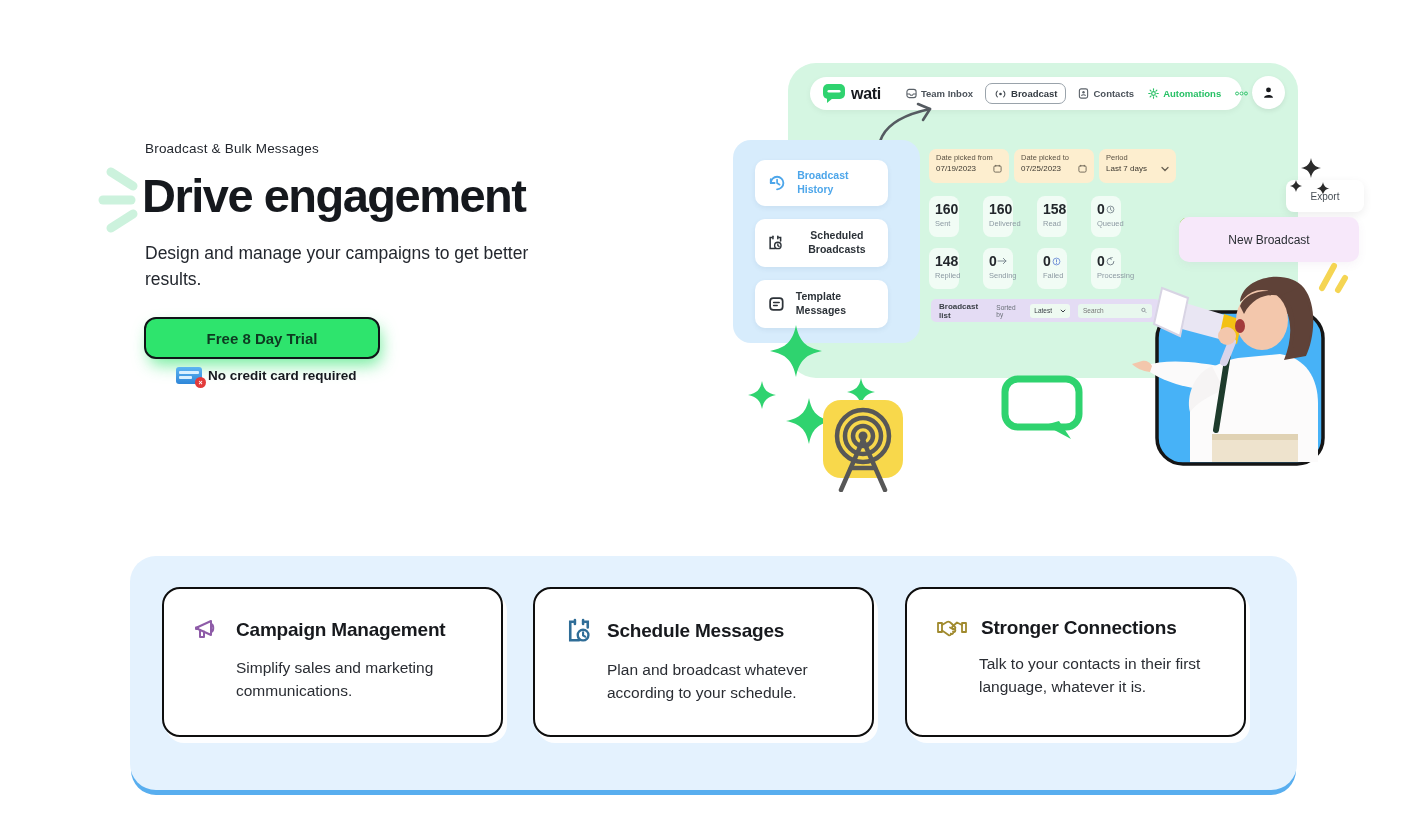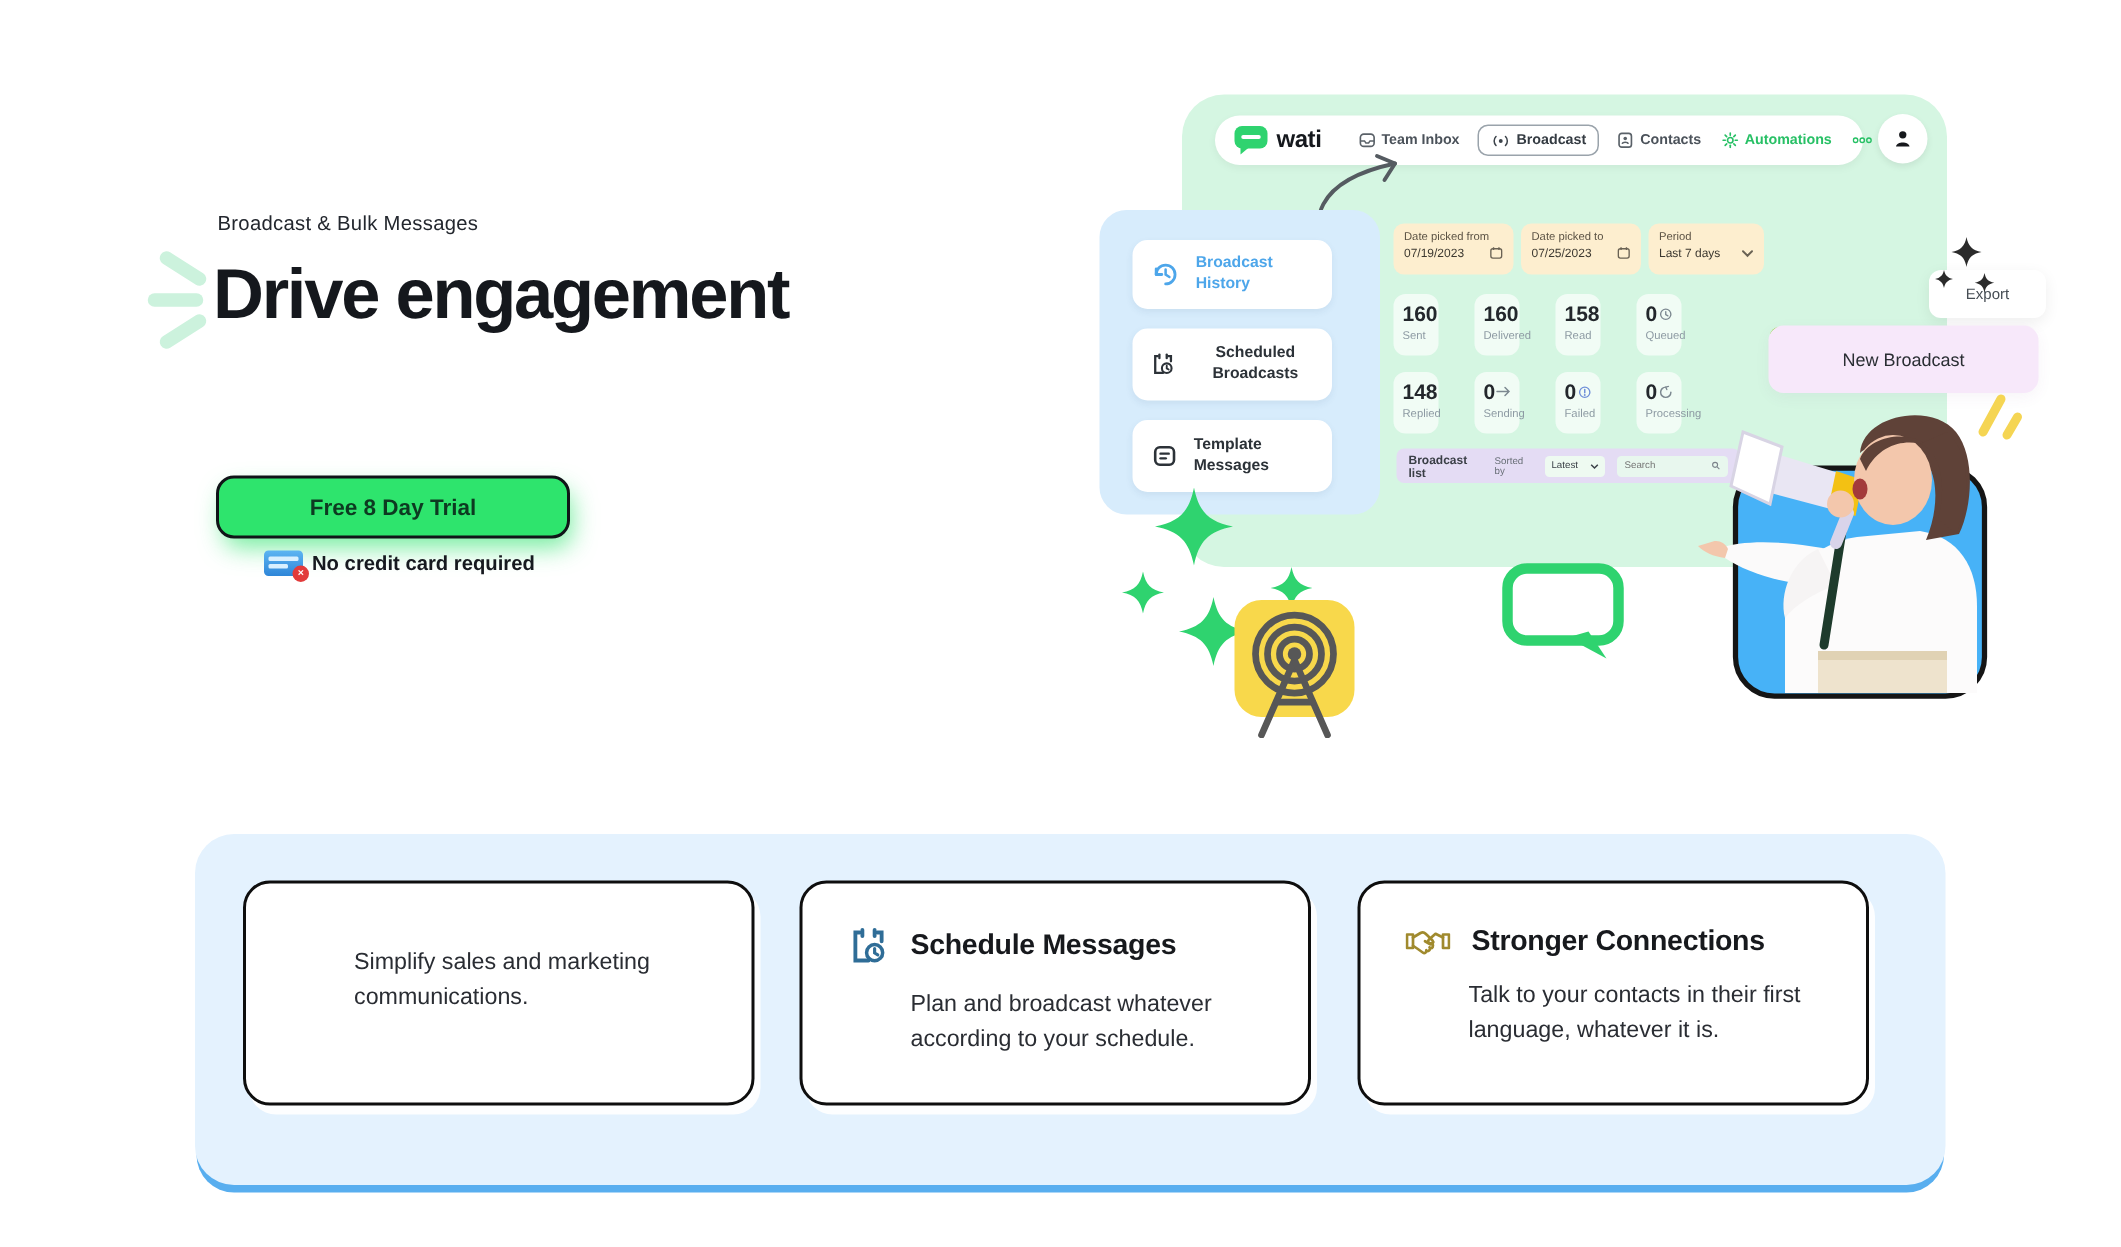--- a/index.html
+++ b/index.html
@@ -75,20 +75,21 @@
 
   <svg class="hero-rays" width="48" height="78" viewBox="0 0 48 78">
     <g stroke="#ccf2dd" stroke-width="9" stroke-linecap="round">
       <line x1="16" y1="12" x2="38" y2="26"></line>
       <line x1="8" y1="40" x2="36" y2="40"></line>
       <line x1="16" y1="68" x2="38" y2="54"></line>
     </g>
   </svg>
   <div class="eyebrow">Broadcast &amp; Bulk Messages</div>
   <h1 class="headline">Drive engagement</h1>
+  <p class="hero-desc">Design and manage your campaigns to get better results.</p>
   <button class="cta-btn">Free 8 Day Trial</button>
   <div class="cc-row">
     <span class="cc-icon">
       <span class="stripe1"></span>
         <span class="stripe2"></span>
         <span class="badge">×</span>
     </span>
     <span class="cc-text">No credit card required</span>
   </div>
 
@@ -403,20 +404,31 @@
       <path d="M112 44 C118 28 146 24 158 36 C146 30 126 32 116 52 Z" fill="#5f4238"></path>
       <path d="M152 34 C166 38 170 62 164 84 L176 94 C186 72 186 40 170 26 Z" fill="#5f4238"></path>
 
       <ellipse cx="112" cy="64" rx="5" ry="7" fill="#a33b3b"></ellipse>
     </g>
   </svg>
 
   <div class="features-wrap"></div>
 
   <div class="feature-card" style="left:162px;">
+    <div class="fc-head">
+      <svg width="28" height="26" viewBox="0 0 28 26">
+        <g stroke="#8e5ca8" stroke-width="2" fill="none" stroke-linejoin="round">
+          <path d="M4 10 L17 4 L17 18 L4 12 Z"></path>
+          <path d="M4 10 L2 10.5 L2 12 L4 12"></path>
+          <path d="M17 7 C20 7.5 20 14.5 17 15"></path>
+          <path d="M6 12.5 L6 20 L10 20 L10 13.8"></path>
+        </g>
+      </svg>
+      <span class="fc-title">Campaign Management</span>
+    </div>
     <p class="fc-desc">Simplify sales and marketing communications.</p>
   </div>
 
   <div class="feature-card" style="left:533px;">
     <div class="fc-head">
       <svg width="28" height="28" viewBox="0 0 24 24">
         <path d="M7 4 L4.5 4 L4.5 20 L12 20" fill="none" stroke="#2f6d97" stroke-width="2.2" stroke-linecap="round"></path>
         <path d="M17 4 L19.5 4 L19.5 9" fill="none" stroke="#2f6d97" stroke-width="2.2" stroke-linecap="round"></path>
         <line x1="8.5" y1="2.5" x2="8.5" y2="6" stroke="#2f6d97" stroke-width="2.2" stroke-linecap="round"></line>
         <line x1="15.5" y1="2.5" x2="15.5" y2="6" stroke="#2f6d97" stroke-width="2.2" stroke-linecap="round"></line>

